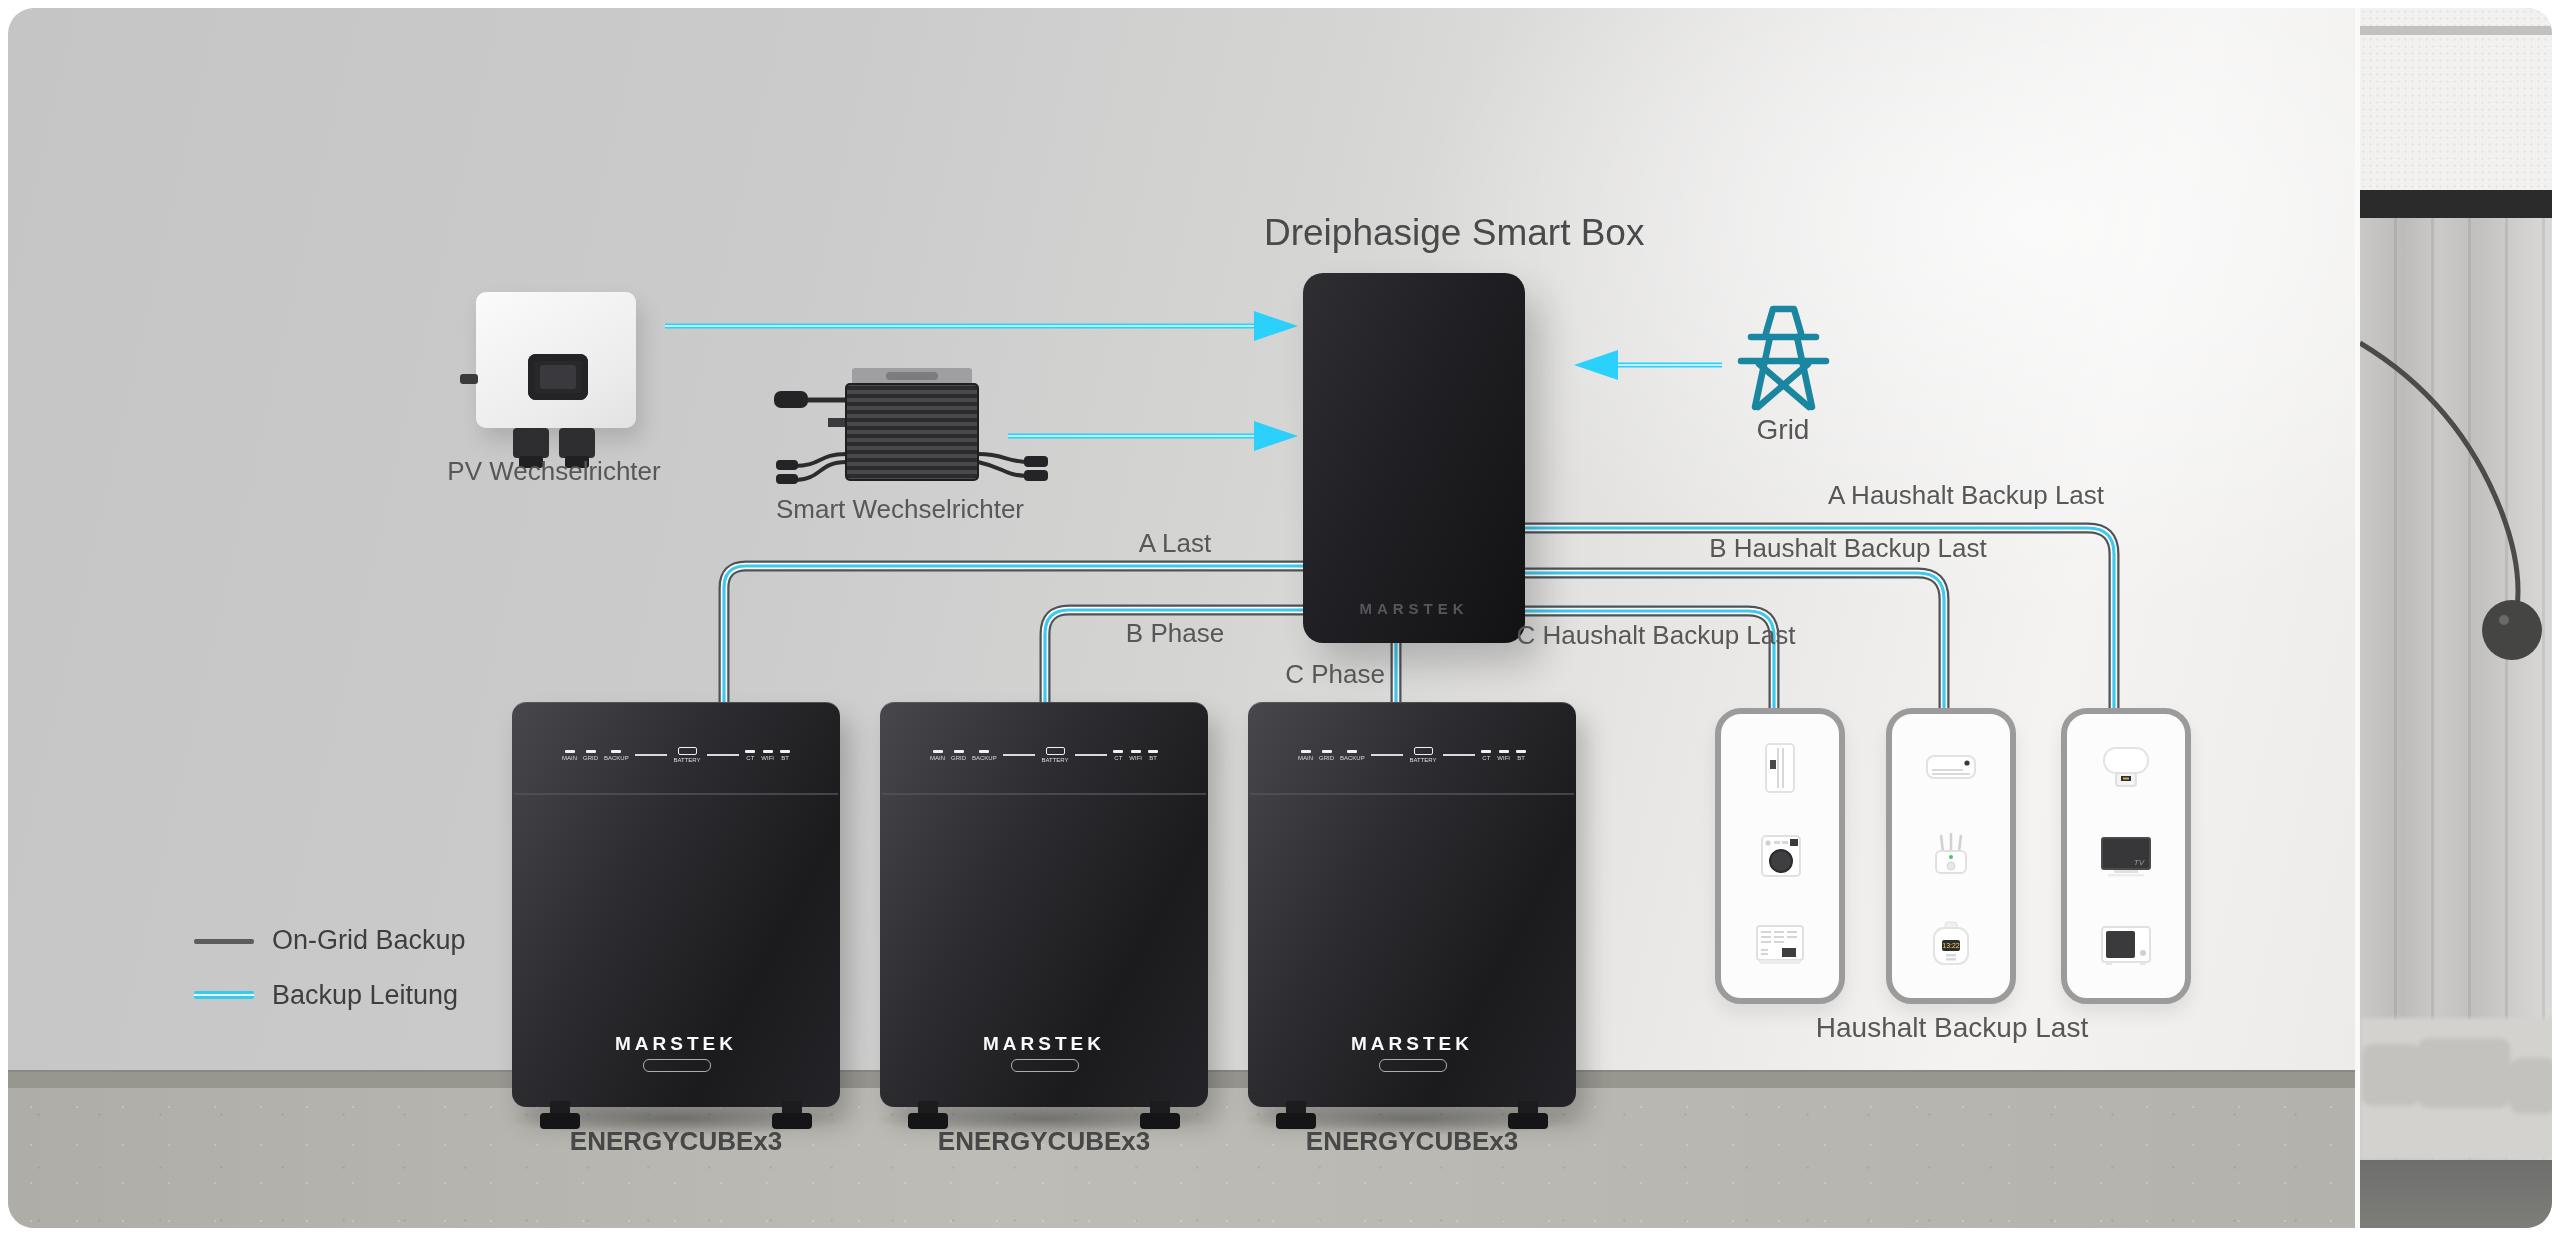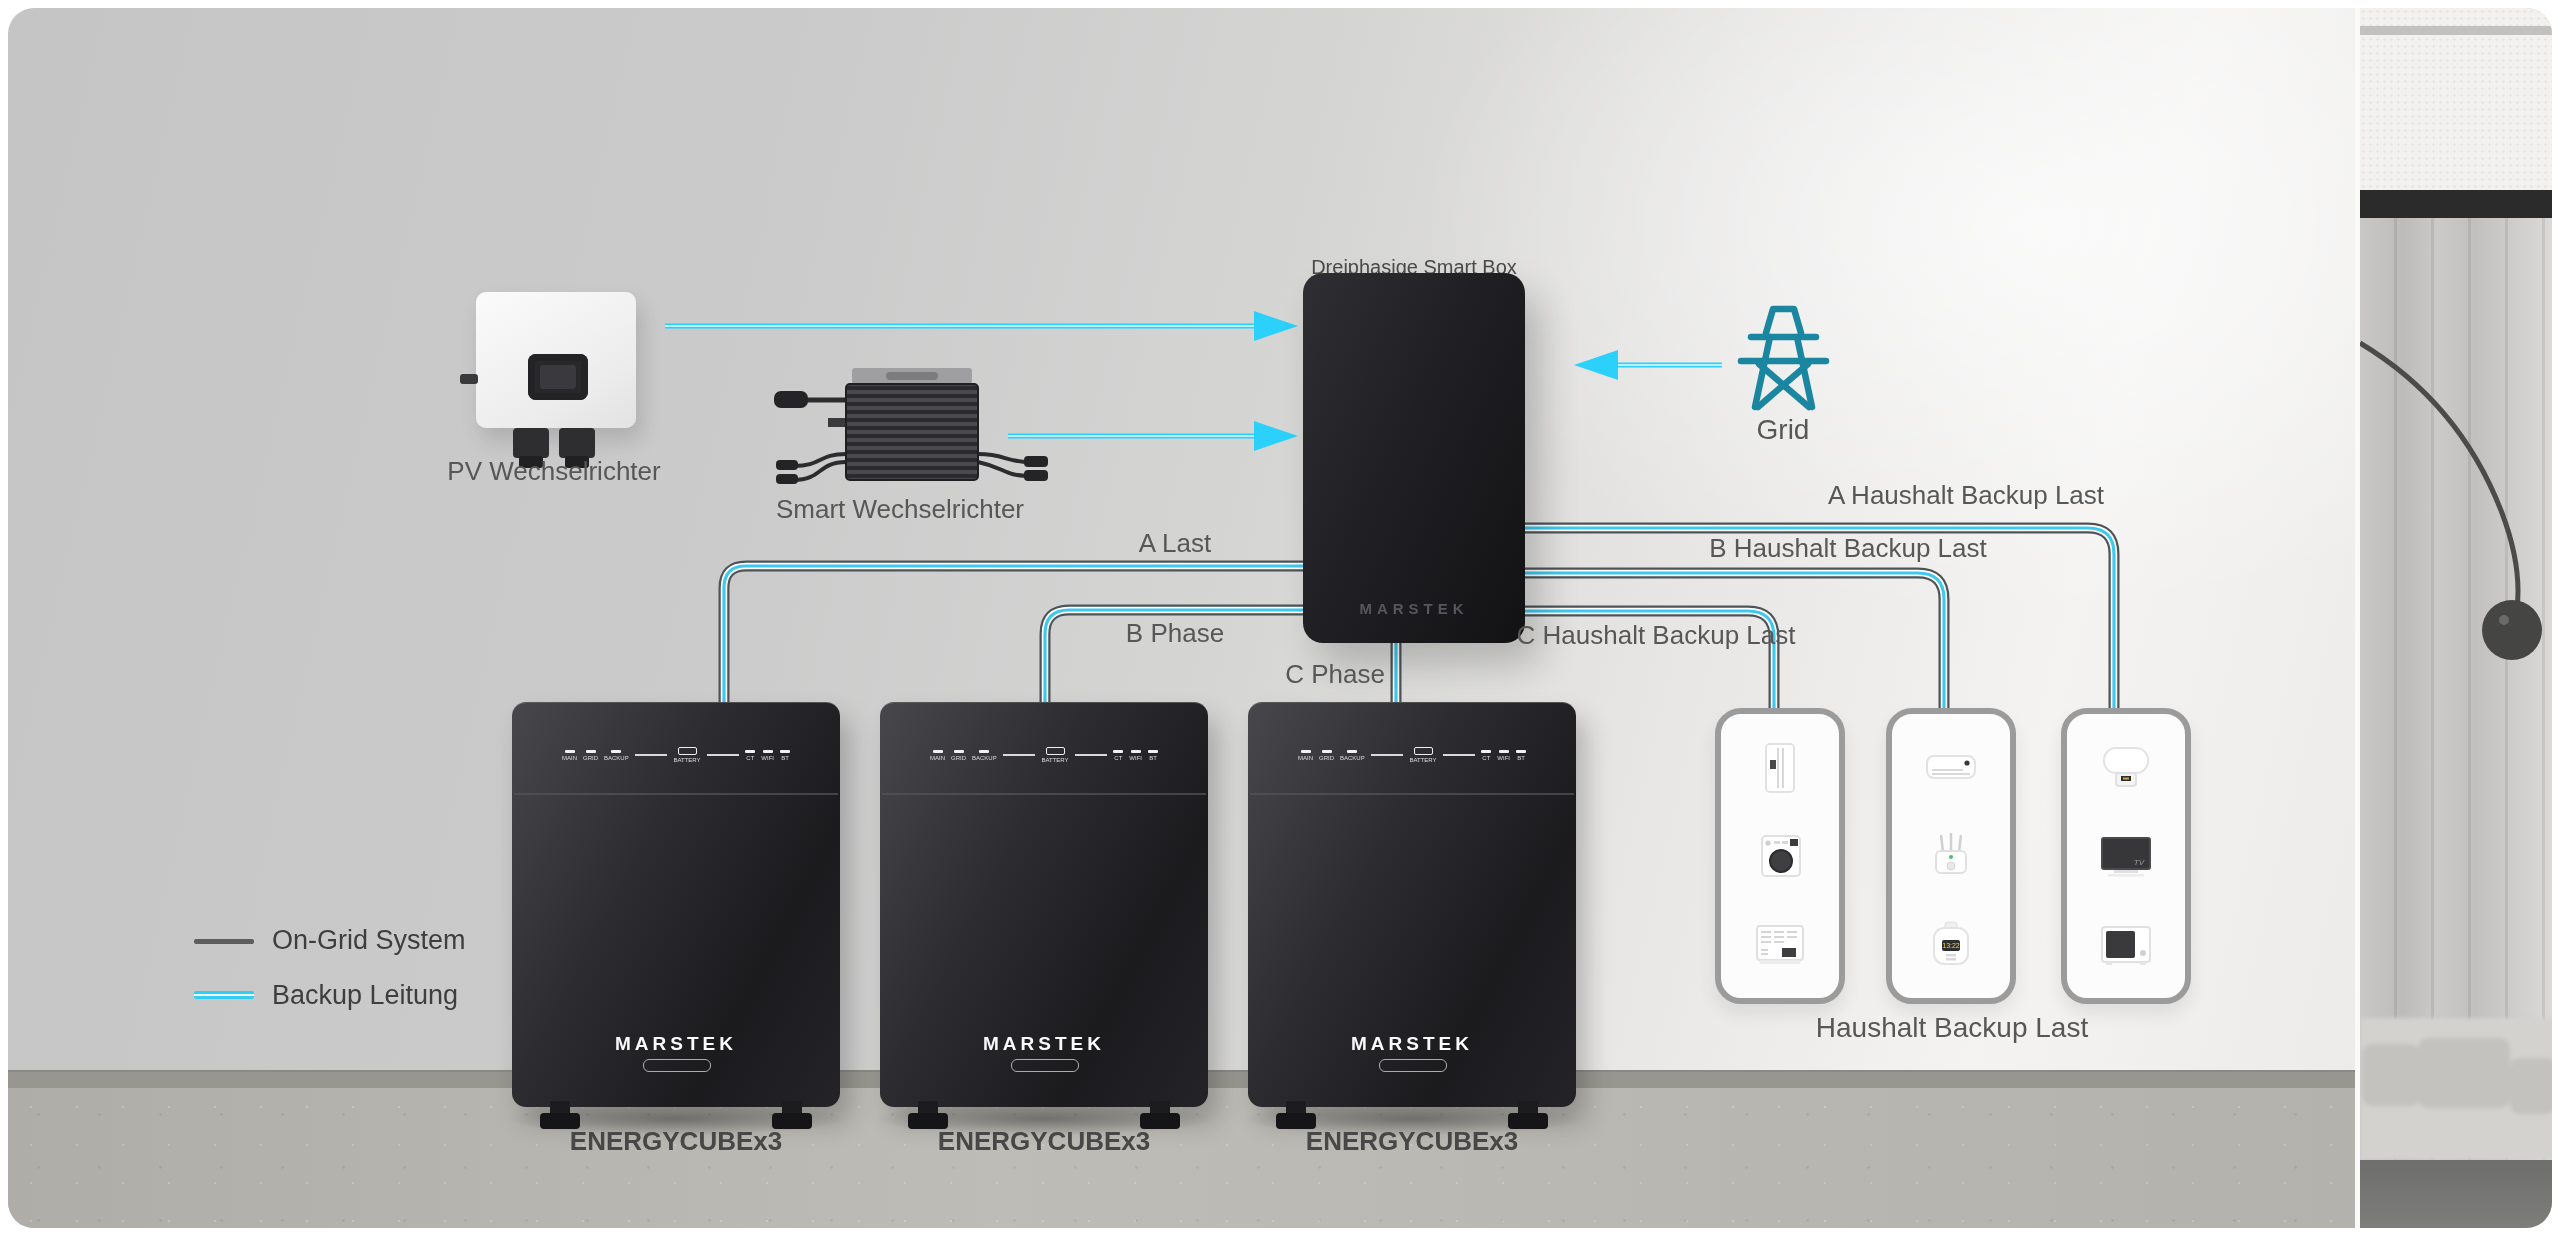--- a/index.html
+++ b/index.html
@@ -15,21 +15,21 @@
   .floor{left:0;top:1080px;width:2347px;height:140px;
     background-image:radial-gradient(rgba(255,255,255,.22) 1px,transparent 1.6px),
       radial-gradient(rgba(0,0,0,.07) 1px,transparent 1.7px),
       linear-gradient(90deg,#aeada7,#bdbcb6 42%,#b3b2ac);
     background-size:46px 38px,61px 53px,100% 100%;}
   .bat-shadow{top:1094px;width:344px;height:34px;
     background:radial-gradient(ellipse at center,rgba(0,0,0,.30),rgba(0,0,0,0) 70%);}
   
   .title{left:126px;top:72px;font-size:66px;font-weight:700;color:#141414;letter-spacing:1px;}
   .lbl{color:#575757;font-size:26px;text-align:center;white-space:nowrap;}
-  .lbl.big{font-size:20px;color:#4a4a4a;margin-top:44px;}
+  .lbl.big{font-size:37px;color:#4a4a4a;}
   
   .pvbox{left:468px;top:284px;width:160px;height:136px;border-radius:10px;
     background:linear-gradient(150deg,#fbfbfb,#ececec 70%,#e2e2e2);
     box-shadow:6px 12px 22px rgba(0,0,0,.14);}
   .pvscreen{left:52px;top:62px;width:60px;height:46px;border-radius:8px;background:#28282b;
     box-shadow:inset 0 0 0 7px #232326;}
   .pvscreen i{position:absolute;left:12px;top:11px;width:36px;height:24px;background:#3a3a3e;border-radius:3px;}
   .pvstub{left:452px;top:366px;width:18px;height:10px;background:#3a3a3c;border-radius:3px;}
   .pvconn{top:420px;width:36px;height:30px;background:#2e2e30;border-radius:4px;}
   .pvconn:after{content:"";position:absolute;left:6px;top:28px;width:24px;height:12px;background:#202022;border-radius:3px;}
@@ -431,21 +431,21 @@
         <rect x="12" y="19" width="29" height="27" rx="2" fill="#3a3a3d"></rect>
         <circle cx="49" cy="41" r="3" fill="#d0d0d0"></circle>
         <rect x="12" y="50" width="6" height="3" fill="#e6e6e6"></rect>
           <rect x="46" y="50" width="6" height="3" fill="#e6e6e6"></rect>
       </svg>
     </div>
   </div>
   <div class="abs lbl" style="left:1774px;top:1004px;width:340px;font-size:28px">Haushalt Backup Last</div>
 
   <div class="abs leg-line" style="top:931px"></div>
-  <div class="abs leg-text" style="top:917px">On-Grid System</div>
+  <div class="abs leg-text" style="top:917px">On-Grid Backup</div>
   <div class="abs leg-cyan" style="top:983px"></div>
   <div class="abs leg-text" style="top:972px">Backup Leitung</div>
 
   <div class="abs photo">
     <div class="ph-wall">
         <i></i>
       </div>
     <div class="ph-frame"></div>
     <div class="ph-curtain">
       <div class="ph-folds"></div>

